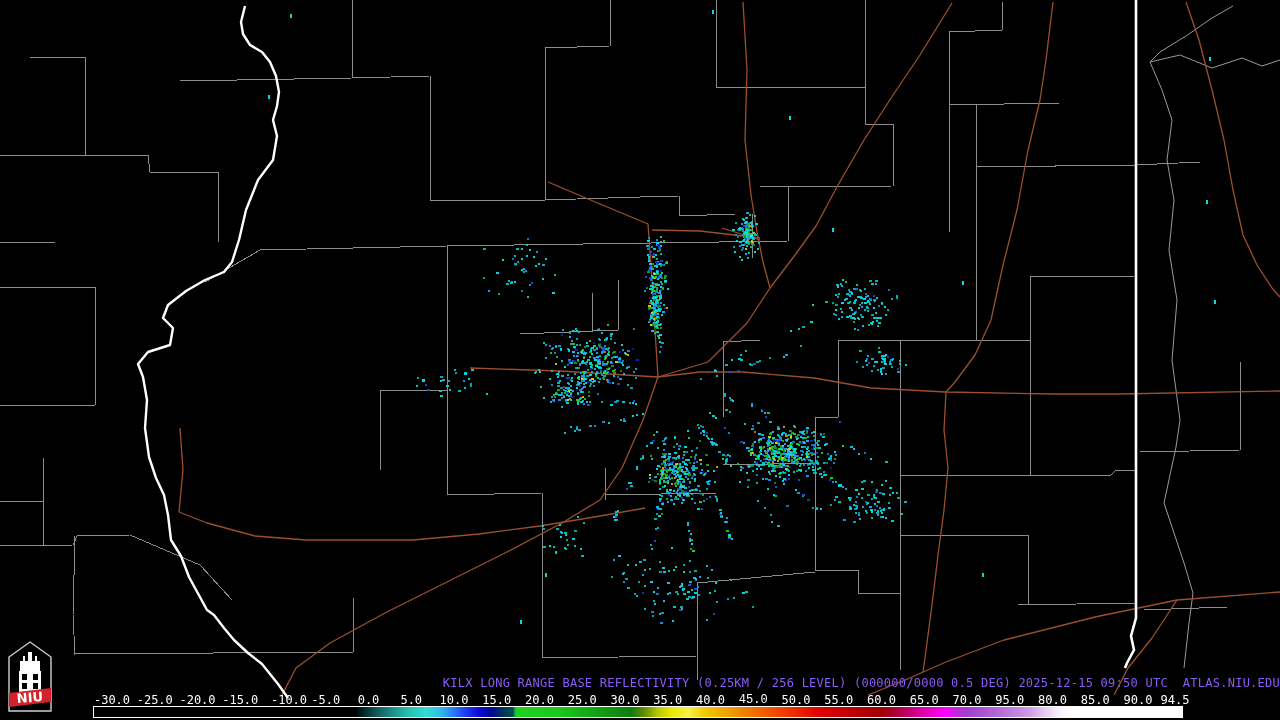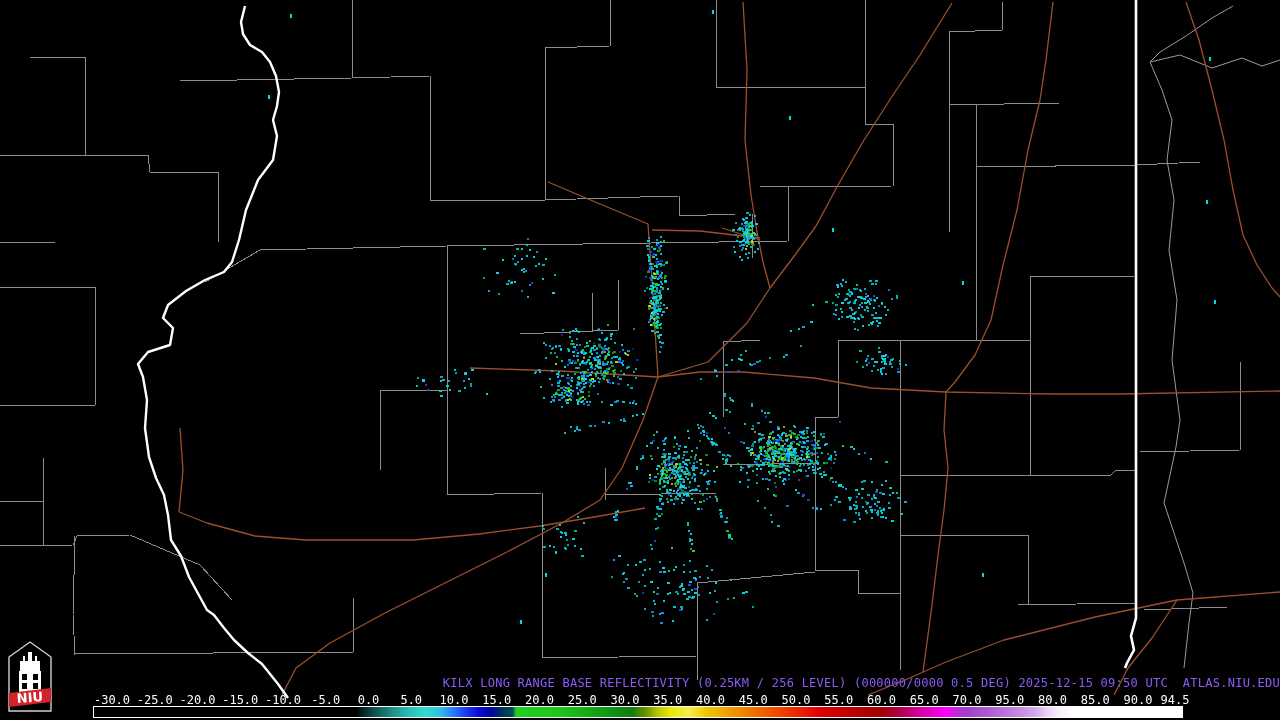--- a/index.html
+++ b/index.html
@@ -2326,32 +2326,32 @@
       </g>
     </svg>
 
   <div id="caption">KILX LONG RANGE BASE REFLECTIVITY (0.25KM / 256 LEVEL) (000000/0000 0.5 DEG) 2025-12-15 09:50 UTC  ATLAS.NIU.EDU</div>
 
   <div id="ticks">
       <span style="left: 112px;">-30.0</span>
       <span style="left: 154.75px;">-25.0</span>
       <span style="left: 197.5px;">-20.0</span>
       <span style="left: 240.25px;">-15.0</span>
-      <span style="left: 283px;">-10.0</span>
+      <span style="left: 289px;">-10.0</span>
       <span style="left: 325.75px;">-5.0</span>
       <span style="left: 368.5px; text-align: right;">0.0</span>
       <span style="left: 411.25px;">5.0</span>
       <span style="left: 454px; text-align: right;">10.0</span>
       <span style="left: 496.75px;">15.0</span>
       <span style="left: 539.5px;">20.0</span>
       <span style="left: 582.25px;">25.0</span>
       <span style="left: 625px;">30.0</span>
       <span style="left: 667.75px;">35.0</span>
       <span style="left: 710.5px;">40.0</span>
-      <span style="left: 753.25px;">45.0</span>
+      <span style="left: 753.25px; font-family: Liberation Mono, monospace;">45.0</span>
       <span style="left: 796px;">50.0</span>
       <span style="left: 838.75px;">55.0</span>
       <span style="left: 881.5px;">60.0</span>
       <span style="left: 924.25px;">65.0</span>
       <span style="left: 967px;">70.0</span>
       <span style="left: 1009.75px;">95.0</span>
       <span style="left: 1052.5px;">80.0</span>
       <span style="left: 1095.25px;">85.0</span>
       <span style="left: 1138px;">90.0</span>
       <span style="left: 1175px;">94.5</span>

